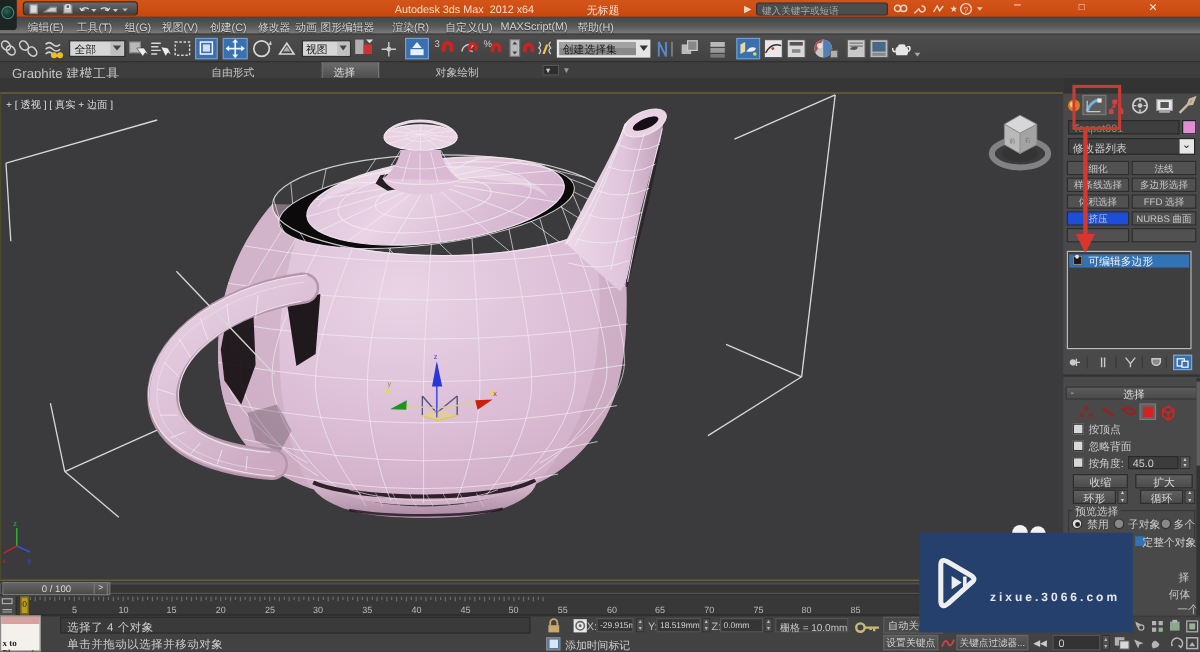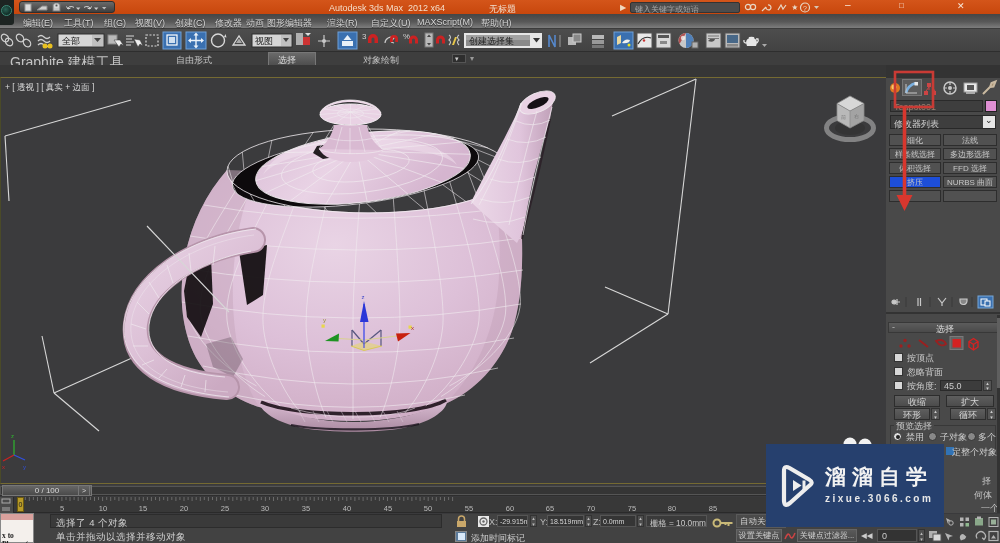--- a/index.html
+++ b/index.html
@@ -187,21 +187,21 @@
 <rect x="727" y="15" width="11" height="2.5" fill="#888"></rect>
 
 <path d="M 746 14 q 0 -5 5.5 -5 q 5.5 0 5.5 5 l -1 3 h -9 z" fill="#e6e6e6"></path>
 <path d="M 746 14 q -2.5 0 -2 -3 M 757 14 q 2 -2 1 -4 l -2 0" stroke="#e6e6e6" fill="none" stroke-width="1.3"></path>
 <ellipse cx="751.5" cy="9" rx="3" ry="1.2" fill="#e6e6e6"></ellipse>
 <path d="M 762 15 l 2.5 3 l 2.5 -3 z" fill="#aaa"></path>
 </g>
 </svg>
 <div class="abs" style="left:0;top:52px;width:1000px;height:13px;background:#3e3e3e"></div>
 <div class="abs" style="left:268px;top:52px;width:48px;height:13px;background:linear-gradient(#6a6a6a,#4e4e4e);border:1px solid #777;border-bottom:none"></div>
-<div class="tx" style="left:10px;top:54px;font-size:14px;color:#c4c4c4">Graphite 建模工具</div>
+<div class="tx" style="left:10px;top:54px;font-size:11px;color:#c4c4c4">Graphite 建模工具</div>
 <div class="tx" style="left:176px;top:54px;font-size:9px;color:#c4c4c4">自由形式</div>
 <div class="tx" style="left:278px;top:54px;font-size:9px;color:#dddddd">选择</div>
 <div class="tx" style="left:363px;top:54px;font-size:9px;color:#c4c4c4">对象绘制</div>
 <div class="abs" style="left:452px;top:54px;width:14px;height:9px;background:#2e2e2e;border:1px solid #555">
     <div style="position:absolute;left:2px;top:0px;font-size:7px;color:#ccc">▾</div>
   </div>
 <div class="tx" style="left:470px;top:54px;font-size:8px;color:#999">▾</div>
 <div class="abs" style="left:0;top:65px;width:1000px;height:13px;background:#363636"></div>
 <div class="abs" style="left:0;top:77px;width:964px;height:407px;background:#3b3b3d;border-top:1px solid #756a32;border-bottom:1px solid #756a32;border-right:1px solid #756a32;border-left:1px solid #4a4a28;overflow:hidden">
 <svg width="886" height="406" viewBox="0 0 886 406" style="position:absolute;left:0;top:-1px">
@@ -456,20 +456,27 @@
     <div class="abs" style="left:3px;top:69px;width:52px;height:12px;background:#515151;border:1px solid #2d2d2d;text-align:center;font-size:8px;color:#c6c6c6;line-height:12px;overflow:hidden">细化</div>
     <div class="abs" style="left:57px;top:69px;width:54px;height:12px;background:#515151;border:1px solid #2d2d2d;text-align:center;font-size:8px;color:#c6c6c6;line-height:12px;overflow:hidden">法线</div>
     <div class="abs" style="left:3px;top:83px;width:52px;height:12px;background:#515151;border:1px solid #2d2d2d;text-align:center;font-size:8px;color:#c6c6c6;line-height:12px;overflow:hidden">样条线选择</div>
     <div class="abs" style="left:57px;top:83px;width:54px;height:12px;background:#515151;border:1px solid #2d2d2d;text-align:center;font-size:8px;color:#c6c6c6;line-height:12px;overflow:hidden">多边形选择</div>
     <div class="abs" style="left:3px;top:97px;width:52px;height:12px;background:#515151;border:1px solid #2d2d2d;text-align:center;font-size:8px;color:#c6c6c6;line-height:12px;overflow:hidden">体积选择</div>
     <div class="abs" style="left:57px;top:97px;width:54px;height:12px;background:#515151;border:1px solid #2d2d2d;text-align:center;font-size:8px;color:#c6c6c6;line-height:12px;overflow:hidden">FFD 选择</div>
     <div class="abs" style="left:3px;top:111px;width:52px;height:12px;background:#1d4ed8;border:1px solid #2d2d2d;text-align:center;font-size:8px;color:#c6c6c6;line-height:12px;overflow:hidden">挤压</div>
     <div class="abs" style="left:57px;top:111px;width:54px;height:12px;background:#515151;border:1px solid #2d2d2d;text-align:center;font-size:8px;color:#c6c6c6;line-height:12px;overflow:hidden">NURBS 曲面选择</div>
     <div class="abs" style="left:3px;top:125px;width:52px;height:12px;background:#515151;border:1px solid #2d2d2d;text-align:center;font-size:8px;color:#c6c6c6;line-height:12px;overflow:hidden"></div>
     <div class="abs" style="left:57px;top:125px;width:54px;height:12px;background:#515151;border:1px solid #2d2d2d;text-align:center;font-size:8px;color:#c6c6c6;line-height:12px;overflow:hidden"></div>
+    <div class="abs" style="left:3px;top:144px;width:104px;height:82px;background:#3e3e3e;border:1px solid #b9b9b9">
+      <div class="abs" style="left:1px;top:2px;width:100px;height:11px;background:#3273b5">
+        <span style="position:absolute;left:16px;top:0px;font-size:9px;color:#f0f0f0">可编辑多边形</span>
+        <span style="position:absolute;left:3px;top:0.5px;width:8px;height:8px;background:#1a1a1a;border:1px solid #888"></span>
+        <span style="position:absolute;left:4.5px;top:-1px;font-size:7px;color:#e8e8e8">●</span>
+      </div>
+    </div>
     <svg class="abs" style="left:0;top:229px" width="114" height="16">
 <g stroke="#c9c9c9" stroke-width="1.2" fill="none">
 <path d="M 8 8 h 6 M 11 5 v 6"></path>
         <circle cx="8" cy="8" r="2" fill="#c9c9c9"></circle>
 <path d="M 32 4 v 8 m 2.5 -8 v 8"></path>
 <path d="M 52 4 l 4 5 l 4 -5 m -4 5 v 3"></path>
 <path d="M 74 5 h 7 v 2 a 3.5 3.5 0 0 1 -7 0 z" fill="#888"></path>
 </g>
 <rect x="92" y="2" width="15" height="12" fill="#3a70b0" stroke="#78a8d8"></rect>
 <rect x="95" y="5" width="6" height="6" fill="none" stroke="#fff"></rect>
@@ -752,14 +759,13 @@
 <div class="abs" style="left:0;top:513px;width:34px;height:30px;background:#f4f0ec;border:1px solid #888;z-index:5">
     <div style="position:absolute;left:0;top:0;width:100%;height:6px;background:#d9a19d"></div>
     <div style="position:absolute;left:1px;top:17px;font-size:7.5px;color:#222;font-family:'Liberation Serif',serif;font-weight:bold">x to Physcs (</div>
   </div>
 <div class="abs" style="left:766px;top:444px;width:178px;height:83px;background:#26406e;z-index:40">
 <svg class="abs" style="left:11px;top:19px" width="40" height="46" viewBox="0 0 40 46">
 <path d="M 7 8 Q 7 2 12.5 5 L 32 16.5 Q 37 19.5 32.5 22.5 L 13 40 Q 7.5 44.5 7 38 Z" fill="none" stroke="#eeeeee" stroke-width="4.2" stroke-linejoin="round"></path>
 <path d="M 16 17 l 8.5 5.5 l -8.5 5.5 z" fill="#eeeeee"></path>
 <rect x="25.5" y="17.5" width="3" height="10" fill="#eeeeee"></rect>
 </svg>
-<div class="tx" style="left:59px;top:19px;font-size:21px;color:#f2f2f2;font-weight:bold;letter-spacing:6px">溜溜自学</div>
 <div class="tx" style="left:59px;top:49px;font-size:10px;color:#e8e8e8;letter-spacing:2.5px;font-weight:bold">zixue.3066.com</div>
 </div>
 </body></html>

